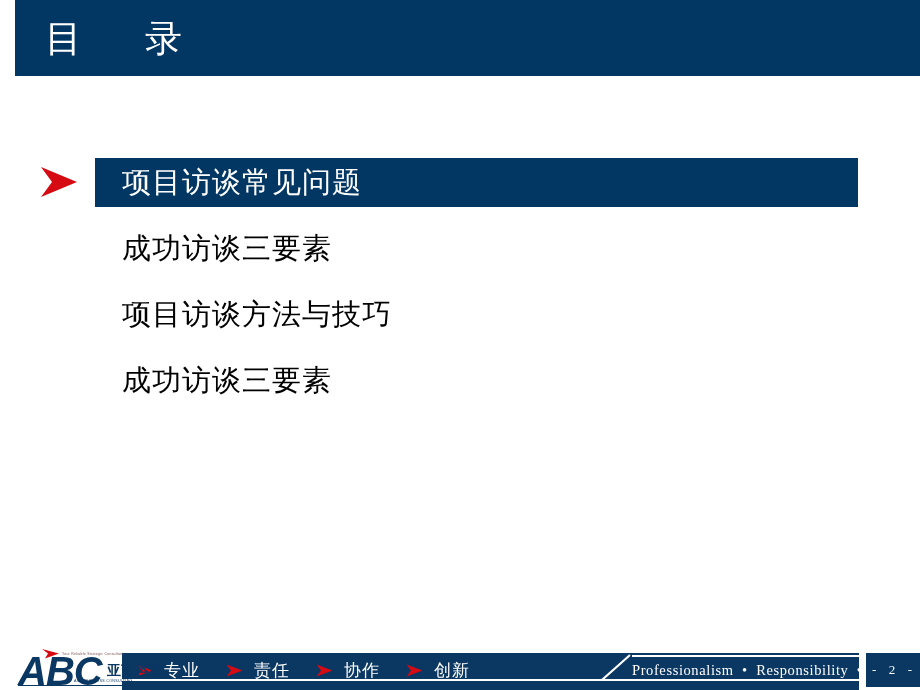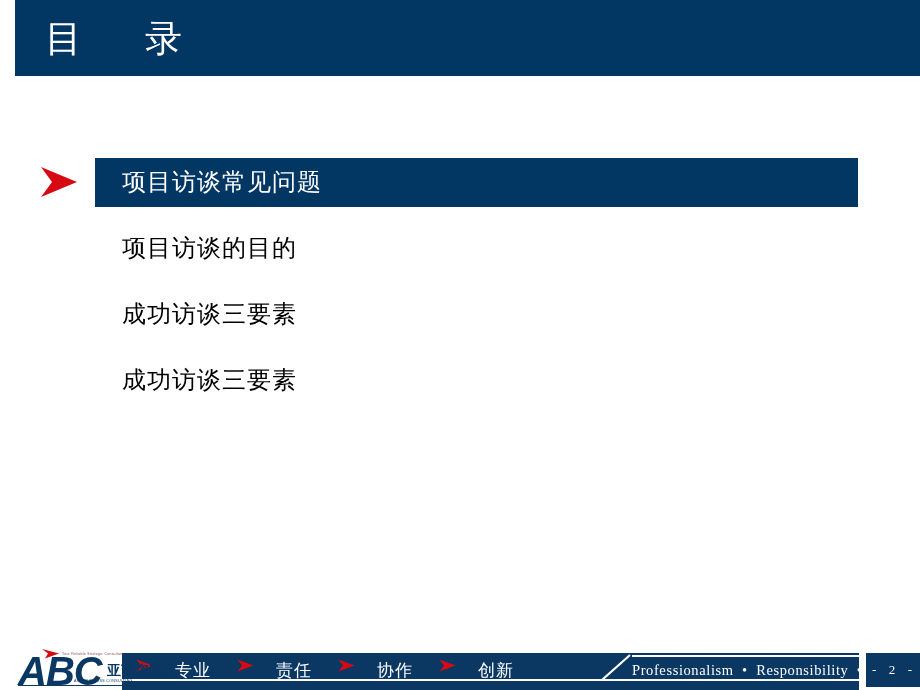--- a/index.html
+++ b/index.html
@@ -59,21 +59,21 @@
     position: absolute;
     left: 40px;
     top: 16px;
     width: 38px;
     height: 32px;
   }
   .toc-label {
     position: absolute;
     left: 122px;
     top: 11px;
-    font-size: 24px;
+    font-size: 29px;
     line-height: 42px;
     letter-spacing: 1px;
     color: #000000;
     white-space: pre;
     font-family: "Liberation Serif", "DejaVu Serif", serif;
   }
   .toc-row.active .toc-label {
     color: #ffffff;
   }
 
@@ -114,23 +114,22 @@
     position: absolute;
     left: 0;
     top: 0;
     height: 34px;
     display: flex;
     align-items: center;
     padding-left: 14px;
   }
   .footer-item {
     display: flex;
-    align-items: flex-start;
+    align-items: center;
     margin-right: 26px;
-    gap: 11px;
   }
   .footer-arrow {
     width: 17px;
     height: 13px;
     margin-right: 11px;
   }
   .footer-cn {
     color: #ffffff;
     font-size: 17px;
     letter-spacing: 1px;
@@ -265,28 +264,28 @@
 <div class="toc">
 
   <div class="toc-row active">
     <div class="highlight"></div>
     <svg class="toc-bullet" viewBox="0 0 38 32">
       <path d="M1 1 L37 16 L1 31 L12 16 Z" fill="#d60a13"></path>
     </svg>
     <div class="toc-label">项目访谈常见问题</div>
   </div>
 
-  <div class="toc-row">
-    <div class="toc-label">项目访谈的目的</div>
-  </div>
 
   <div class="toc-row">
     <div class="toc-label">成功访谈三要素</div>
   </div>
 
+  <div class="toc-row">
+    <div class="toc-label">项目访谈方法与技巧</div>
+  </div>
 
   <div class="toc-row">
     <div class="toc-label">成功访谈三要素</div>
   </div>
 
 </div>
 
 <div class="footer">
 
   <div class="footer-bar">

